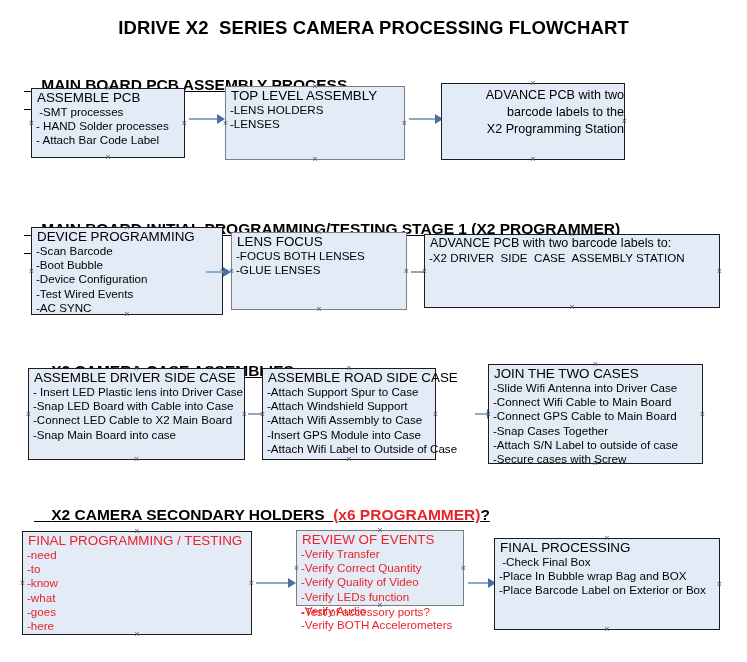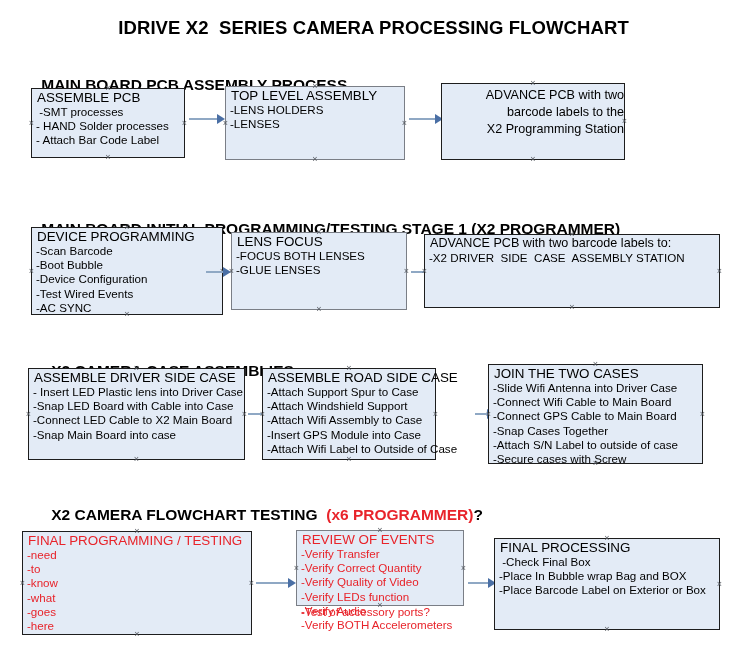--- a/index.html
+++ b/index.html
@@ -34,20 +34,21 @@
     letter-spacing: 0.1px;
     white-space: pre;
   }
 
   .section-heading {
     position: absolute;
     font-size: 15.5px;
     font-weight: bold;
     color: #000000;
     white-space: pre;
+    text-decoration: underline;
   }
   .section-heading .accent-red {
     color: #e8232a;
   }
 
   
   .flow-box {
     position: absolute;
     background: #e3ebf6;
     box-sizing: border-box;
@@ -300,21 +301,21 @@
       <div class="box-line">-Attach S/N Label to outside of case</div>
       <div class="box-line">-Secure cases with Screw</div>
     </div>
     <span class="handle" style="left:50%; top:-4px; margin-left:-3.5px;"></span>
     <span class="handle" style="left:50%; bottom:-4px; margin-left:-3.5px;"></span>
     <span class="handle" style="left:-4px; top:50%; margin-top:-3.5px;"></span>
     <span class="handle" style="right:-4px; top:50%; margin-top:-3.5px;"></span>
   </div>
 
   <div class="section-heading" style="left:34px; top:488px;">
-    <span>X2 CAMERA FLOWCHART TESTING  </span><span class="accent-red">(x6 PROGRAMMER)</span><span>?</span>
+    <span>X2 CAMERA SECONDARY HOLDERS  </span><span class="accent-red">(x6 PROGRAMMER)</span><span>?</span>
   </div>
 
   <div class="flow-box border-dark" style="left:22px; top:531px; width:230px; height:104px;">
     <div class="box-title red">FINAL PROGRAMMING / TESTING</div>
     <div class="box-lines">
       <div class="box-line red">-need</div>
       <div class="box-line red">-to</div>
       <div class="box-line red">-know</div>
       <div class="box-line red">-what</div>
       <div class="box-line red">-goes</div>

